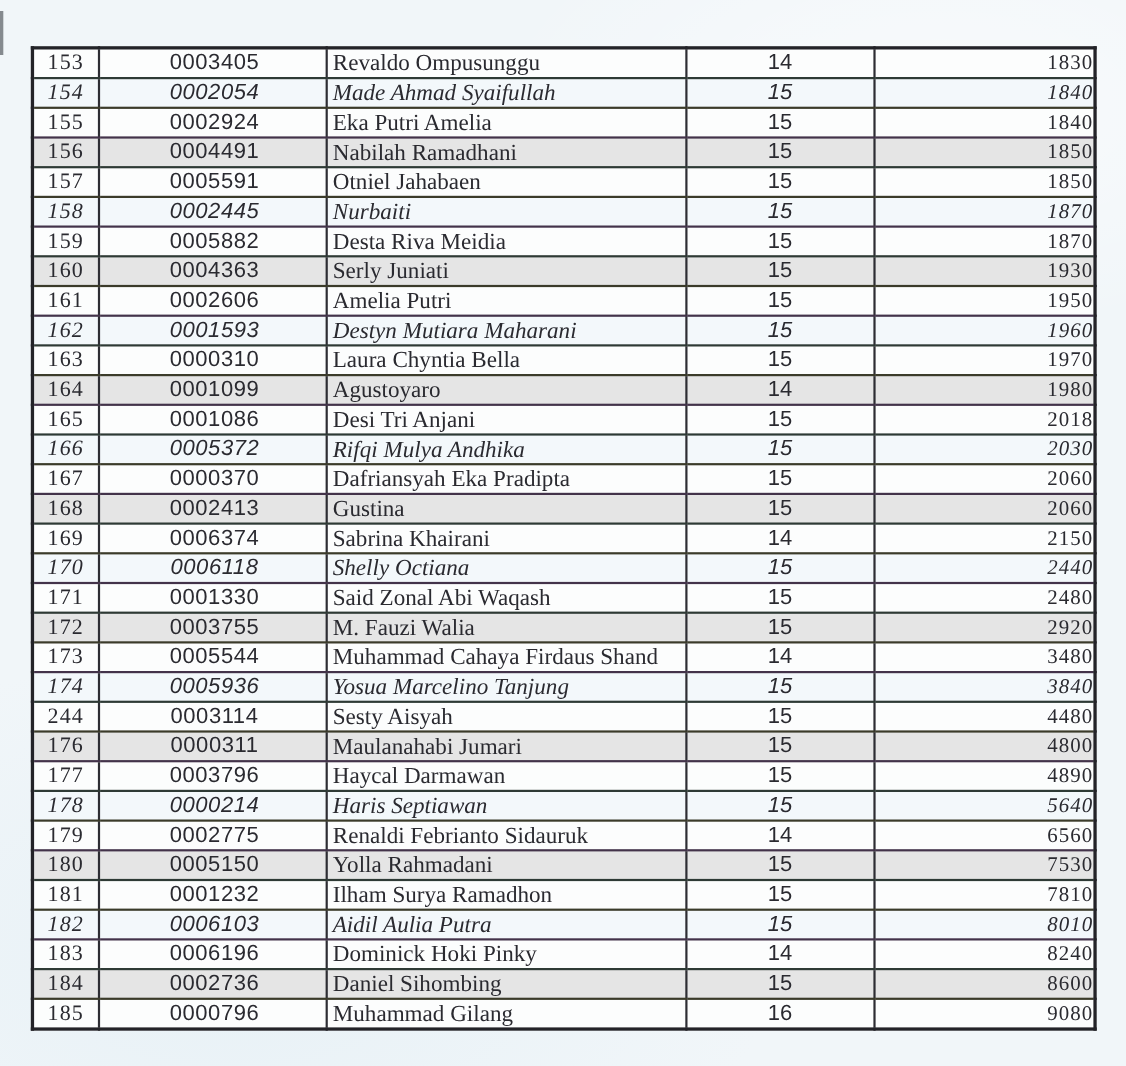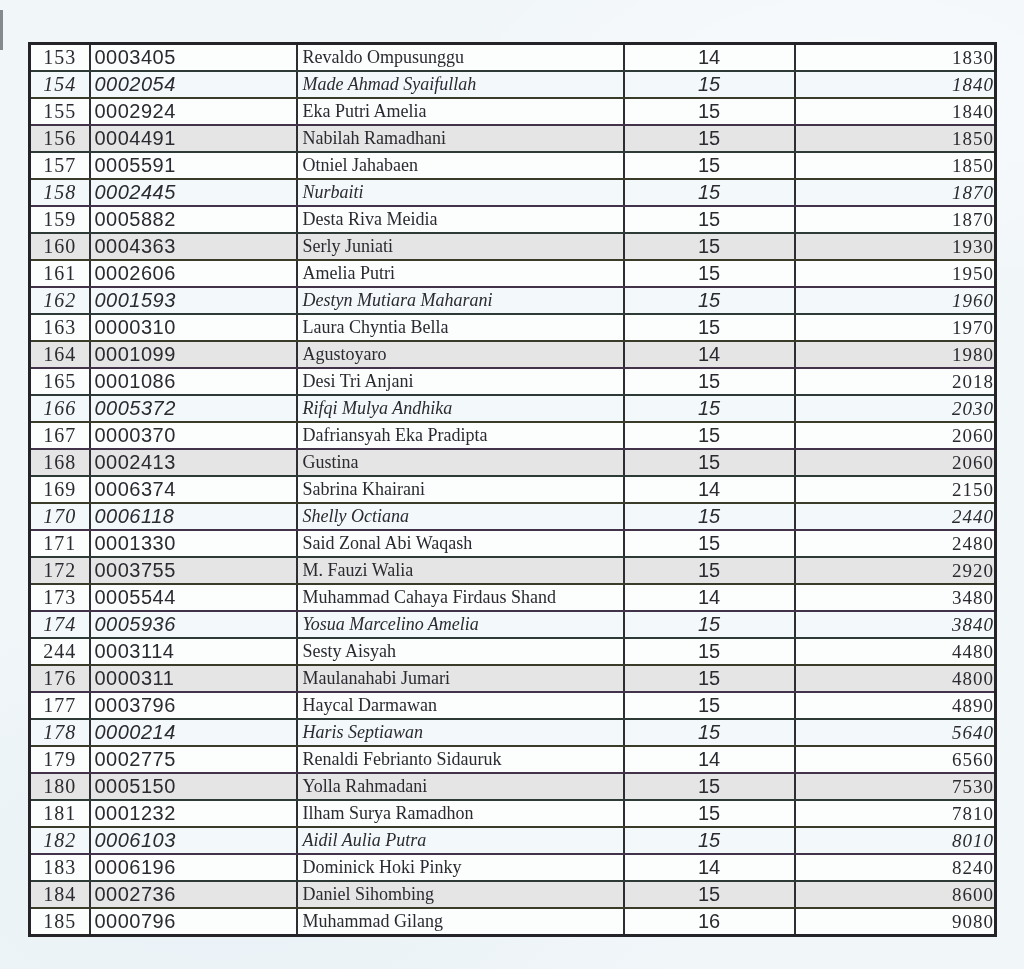--- a/index.html
+++ b/index.html
@@ -52,30 +52,30 @@
   
   tbody tr:nth-child(4n+2) { background: #f3f8fb; font-style: italic; }
   tbody tr:nth-child(4n)   { background: #e5e5e5; }
 
   td.c-no {
     text-align: center;
     font-family: "Liberation Serif", serif;
     letter-spacing: 1px;
   }
   td.c-id {
-    text-align: left;
+    text-align: center;
     padding-left: 4px;
     font-family: "Liberation Sans", sans-serif;
     letter-spacing: 0.5px;
   }
   td.c-name {
     text-align: left;
     padding-left: 5px;
     font-family: "Liberation Serif", serif;
-    font-size: 18px;
+    font-size: 21px;
     white-space: nowrap;
   }
   td.c-count {
     text-align: center;
     font-family: "Liberation Sans", sans-serif;
   }
   td.c-value {
     text-align: right;
     font-family: "Liberation Serif", serif;
     font-size: 19px;
@@ -266,21 +266,21 @@
         <tr>
       <td class="c-no">173</td>
       <td class="c-id">0005544</td>
       <td class="c-name">Muhammad Cahaya Firdaus Shand</td>
       <td class="c-count">14</td>
       <td class="c-value">3480</td>
     </tr>
         <tr>
       <td class="c-no">174</td>
       <td class="c-id">0005936</td>
-      <td class="c-name">Yosua Marcelino Amelia</td>
+      <td class="c-name">Yosua Marcelino Tanjung</td>
       <td class="c-count">15</td>
       <td class="c-value">3840</td>
     </tr>
         <tr>
       <td class="c-no">244</td>
       <td class="c-id">0003114</td>
       <td class="c-name">Sesty Aisyah</td>
       <td class="c-count">15</td>
       <td class="c-value">4480</td>
     </tr>

